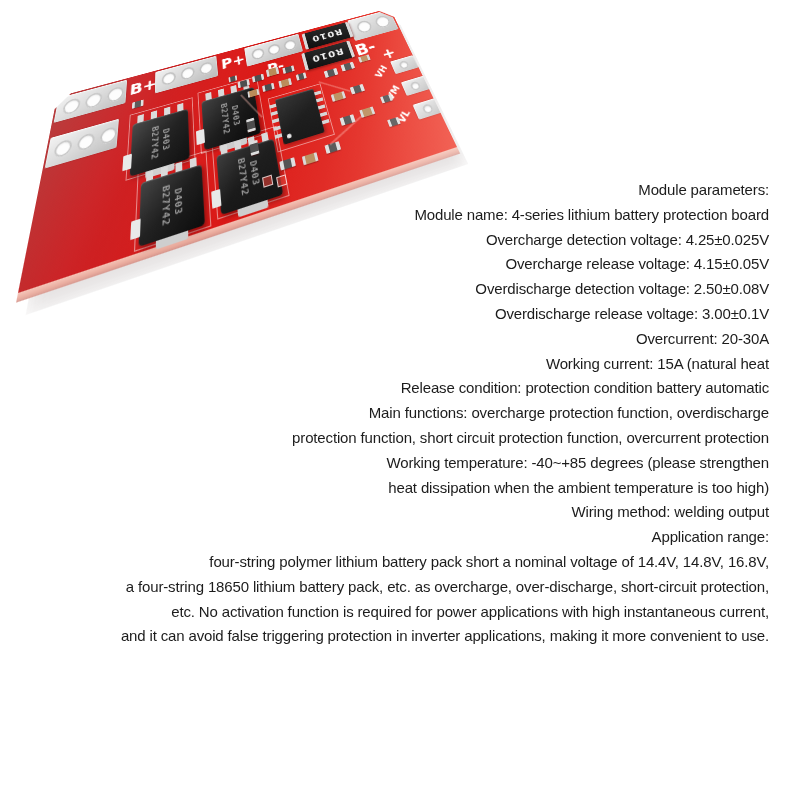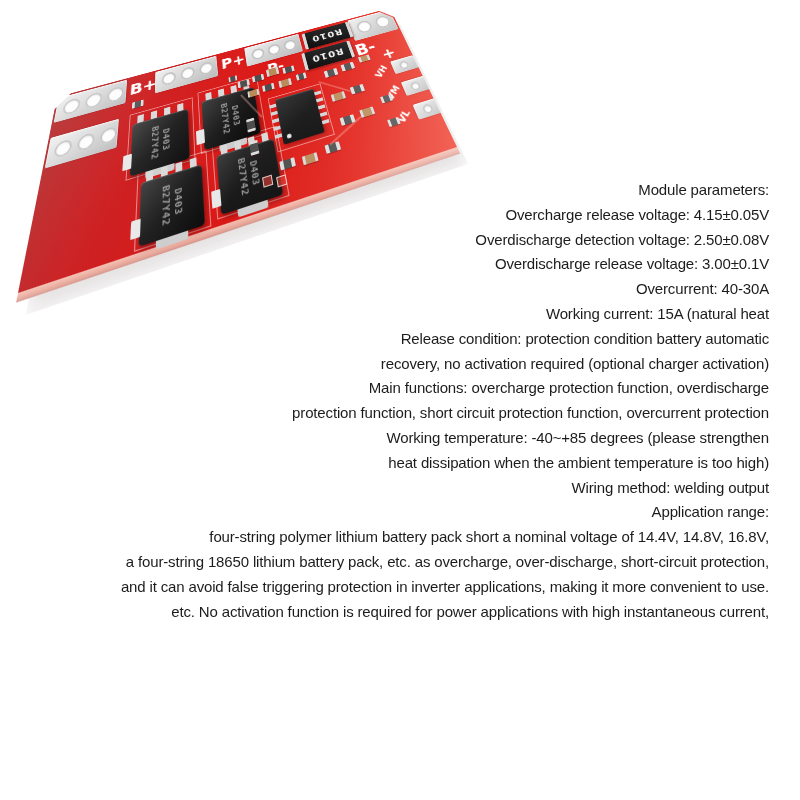--- a/index.html
+++ b/index.html
@@ -211,30 +211,31 @@
     <div class="trace" style="left:305px;top:88px;width:40px;transform:rotate(35deg);"></div>
     <div class="trace" style="left:300px;top:142px;width:46px;transform:rotate(-25deg);"></div>
     <div class="trace" style="left:206px;top:82px;width:40px;transform:rotate(60deg);"></div>
     <div class="tp" style="left:226px;top:164px;"></div>
     <div class="tp" style="left:240px;top:168px;"></div>
   </div>
 </div>
 
 <div class="desc">
   <div class="dline">Module parameters:</div>
+  <div class="dline">Module name: 4-series lithium battery protection board</div>
+  <div class="dline">Overcharge detection voltage: 4.25±0.025V</div>
   <div class="dline">Overcharge release voltage: 4.15±0.05V</div>
   <div class="dline">Overdischarge detection voltage: 2.50±0.08V</div>
   <div class="dline">Overdischarge release voltage: 3.00±0.1V</div>
-  <div class="dline">Overcurrent: 40-30A</div>
+  <div class="dline">Overcurrent: 20-30A</div>
   <div class="dline">Working current: 15A (natural heat</div>
   <div class="dline">Release condition: protection condition battery automatic</div>
-  <div class="dline">recovery, no activation required (optional charger activation)</div>
   <div class="dline">Main functions: overcharge protection function, overdischarge</div>
   <div class="dline">protection function, short circuit protection function, overcurrent protection</div>
   <div class="dline">Working temperature: -40~+85 degrees (please strengthen</div>
   <div class="dline">heat dissipation when the ambient temperature is too high)</div>
   <div class="dline">Wiring method: welding output</div>
   <div class="dline">Application range:</div>
   <div class="dline">four-string polymer lithium battery pack short a nominal voltage of 14.4V, 14.8V, 16.8V,</div>
   <div class="dline">a four-string 18650 lithium battery pack, etc. as overcharge, over-discharge, short-circuit protection,</div>
+  <div class="dline">etc. No activation function is required for power applications with high instantaneous current,</div>
   <div class="dline">and it can avoid false triggering protection in inverter applications, making it more convenient to use.</div>
-  <div class="dline">etc. No activation function is required for power applications with high instantaneous current,</div>
 </div>
 
 </body></html>

